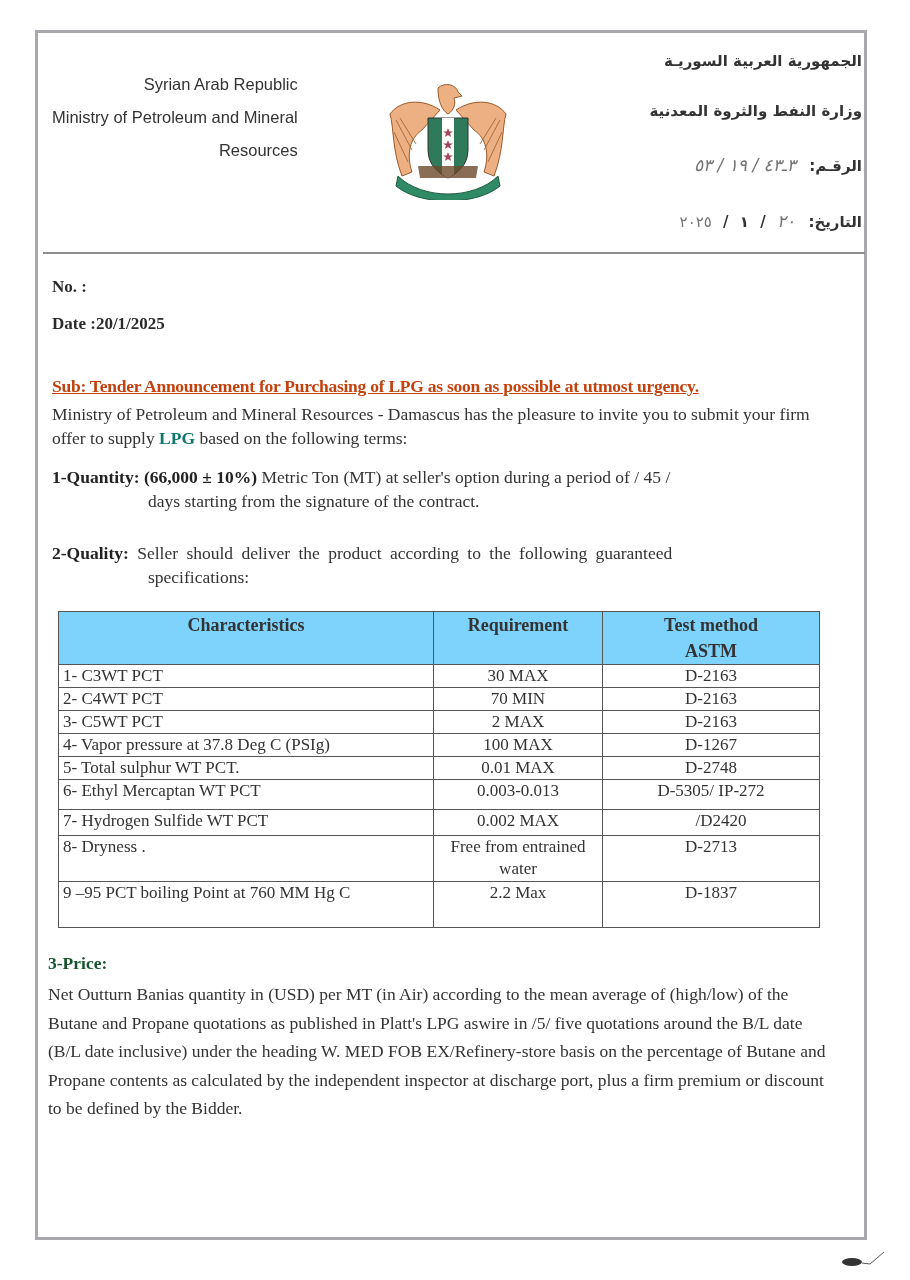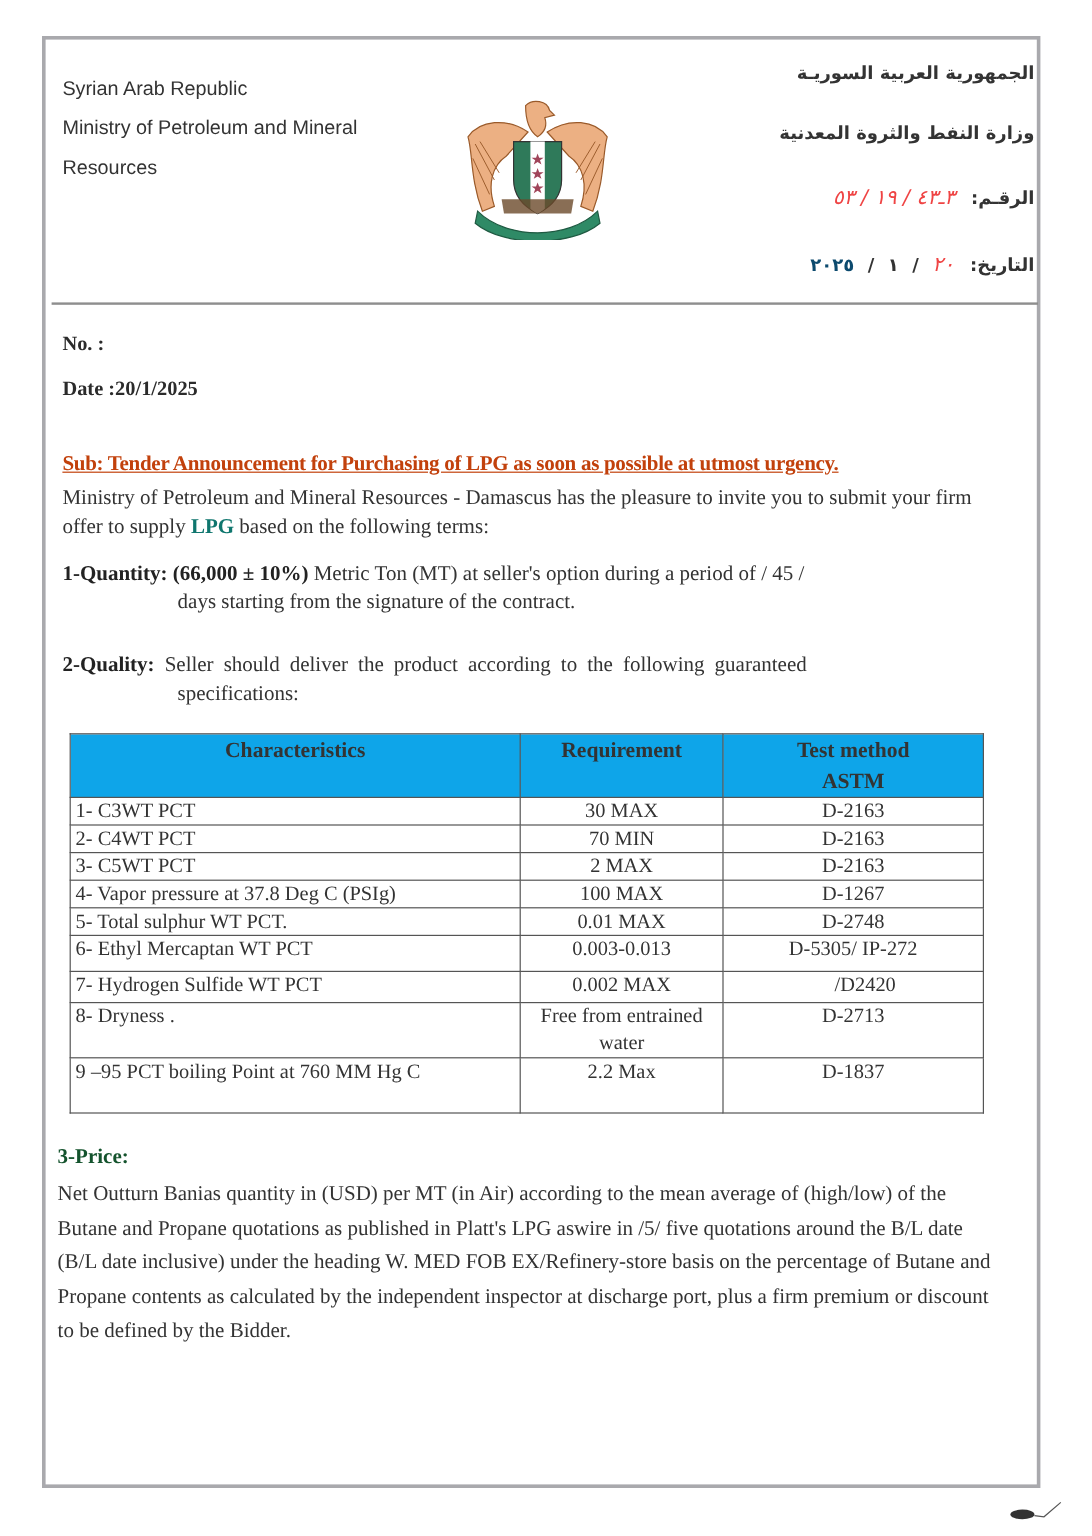--- a/index.html
+++ b/index.html
@@ -5,35 +5,36 @@
     html, body { margin: 0; padding: 0; background: #ffffff; }
     body {
       width: 910px; height: 1280px; position: relative; overflow: hidden;
       font-family: "Liberation Serif", serif; color: #2a2a2a;
     }
     .page-frame {
       position: absolute; left: 35px; top: 30px; width: 832px; height: 1210px;
       border: 3px solid #a9a9ad; box-sizing: border-box;
     }
     .hdr-en {
-      position: absolute; left: 52px; top: 58px;
+      position: absolute; left: 52px; top: 68px;
       font-family: "Liberation Sans", sans-serif; font-size: 16.5px; color: #333;
       line-height: 33px;
+      text-align: right;
     }
     .hdr-ar {
       position: absolute; right: 48px; top: 44px; direction: rtl; text-align: right;
       font-family: "DejaVu Sans", sans-serif; font-weight: bold; font-size: 15px; color: #333;
     }
     .hdr-ar .ar-line { height: 30px; line-height: 30px; margin-bottom: 0; margin-left: 16px; }
     .hdr-ar .ar-line.l1 { margin-top: 2px; }
     .hdr-ar .ar-line.l2 { margin-top: 20px; }
     .hdr-ar .ar-line.l3 { margin-top: 24px; }
     .hdr-ar .ar-line.l4 { margin-top: 26px; }
-    .handwritten { color: #ef4444; font-weight: normal; font-style: italic; margin-right: 8px; font-size: 17px; }
-    .ar-printed-year { font-weight: bold; color:#0c4a6e; }
+    .handwritten { color: #737373; font-weight: normal; font-style: italic; margin-right: 8px; font-size: 17px; }
+    .ar-printed-year { font-weight: normal; color:#737373; }
     .emblem { position: absolute; left: 382px; top: 80px; width: 132px; height: 120px; }
     .header-rule {
       position: absolute; left: 43px; top: 252px; width: 822px; height: 0;
       border-top: 2px solid #8e8e8e;
     }
     .meta {
       position: absolute; left: 52px; font-weight: bold; font-size: 17px; color: #2b2b2b;
     }
     .subject {
       position: absolute; left: 52px; top: 376px; font-weight: bold; font-size: 17.5px;
@@ -52,21 +53,21 @@
     .clause .indent { padding-left: 96px; display: block; }
     .quality { text-align: justify; }
     table.spec {
       position: absolute; left: 58px; top: 611px; width: 762px;
       border-collapse: collapse; font-size: 17px; color: #333;
     }
     table.spec th, table.spec td {
       border: 1.5px solid #555; padding: 0 4px; vertical-align: top;
     }
     table.spec th {
-      background: #0ea5e9; font-weight: bold; font-size: 18px; height: 48px; color: #333;
+      background: #7dd3fc; font-weight: bold; font-size: 18px; height: 48px; color: #333;
       line-height: 26px; padding-top: 0;
     }
     table.spec th.c1 { width: 366px; }
     table.spec th.c2 { width: 160px; }
     table.spec td { line-height: 22px; }
     table.spec td.c2, table.spec td.c3 { text-align: center; }
     .price-title {
       position: absolute; left: 48px; top: 953px; font-weight: bold; font-size: 17.5px; color: #14532d;
     }
     .price-body {

